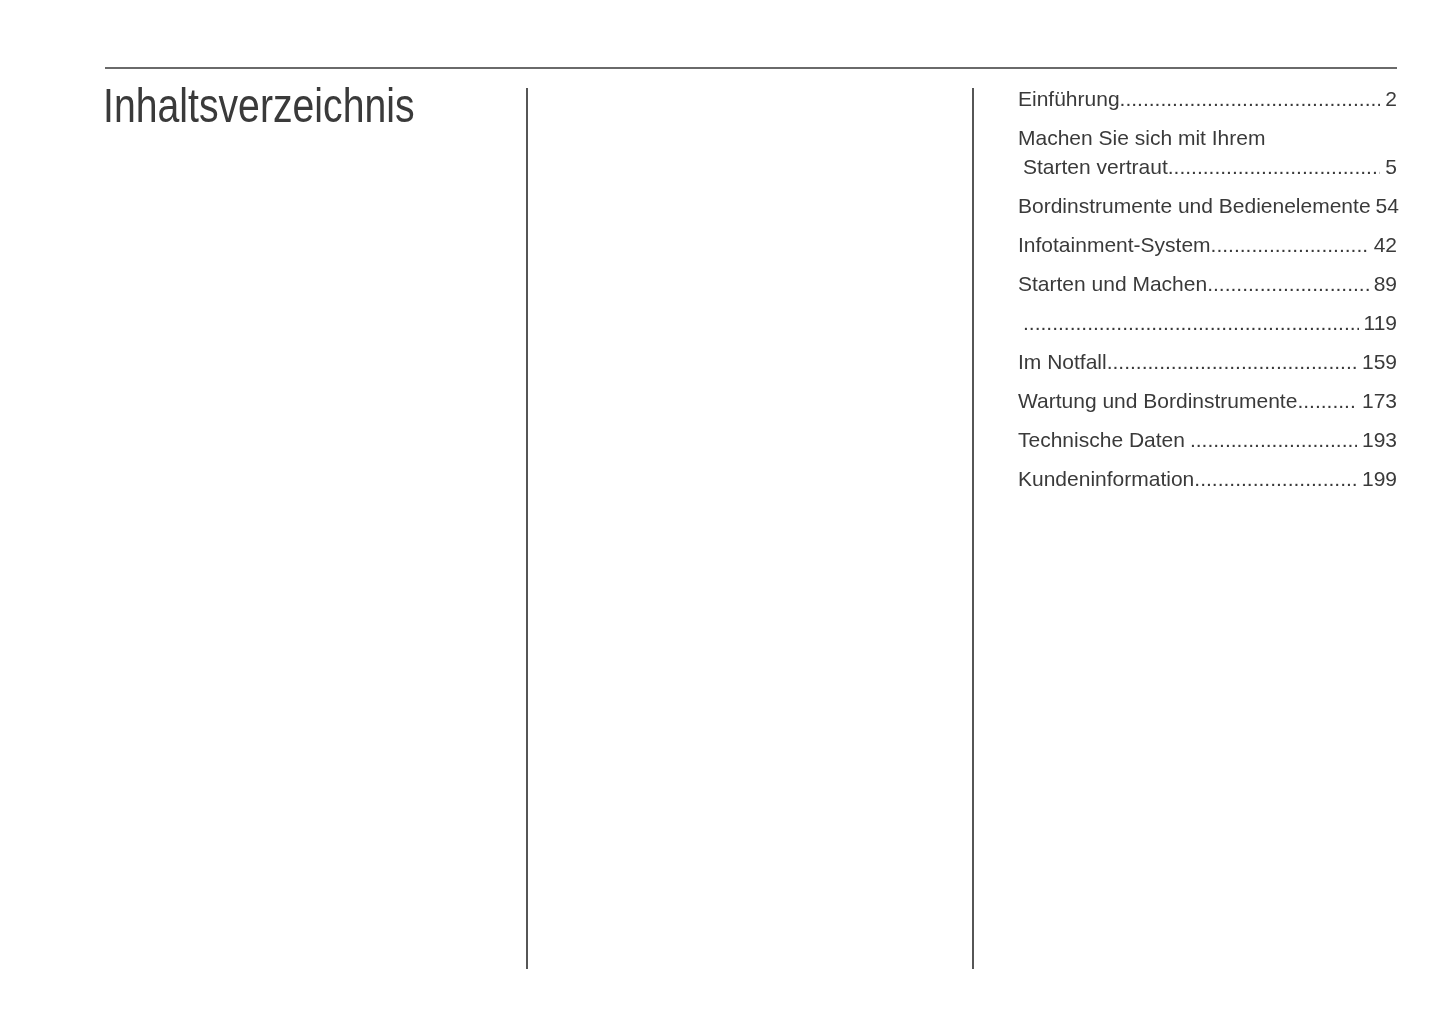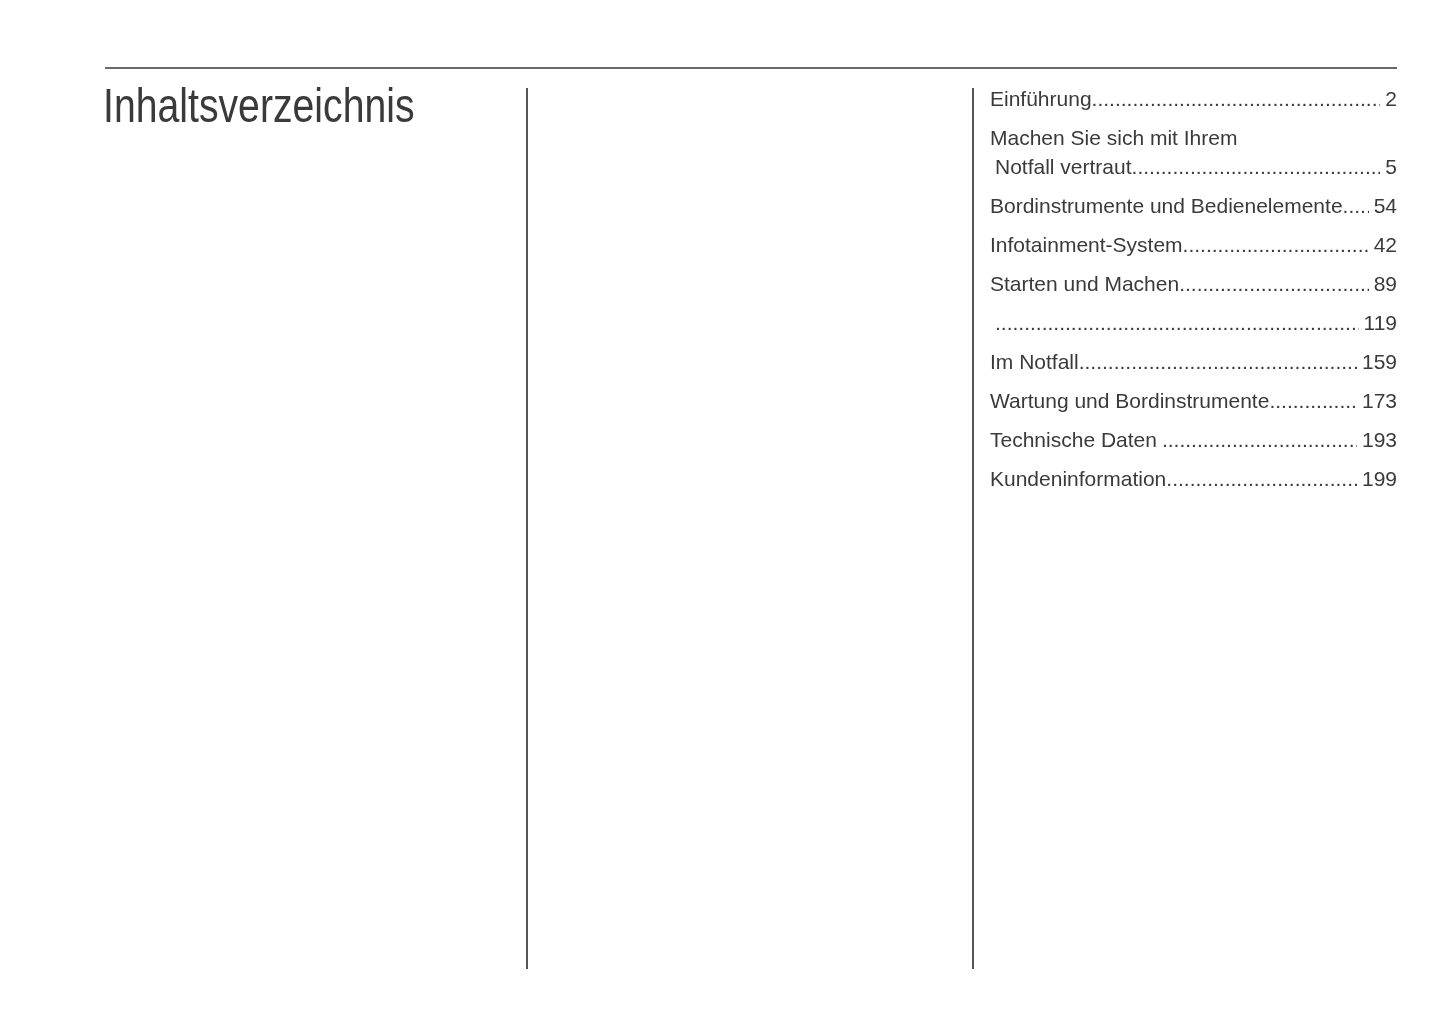--- a/index.html
+++ b/index.html
@@ -60,20 +60,21 @@
     font-size: 21px;
     line-height: 29px;
     color: var(--text);
   }
 
   .toc-entry { margin-bottom: 10px; }
 
   .toc-line {
     display: flex;
     align-items: flex-start;
+    margin-left: 28px;
   }
   .toc-line.cont { padding-left: 5px; }
 
   .toc-title {
     flex: 0 0 auto;
     white-space: nowrap;
   }
 
   .dots {
     flex: 1 1 auto;
@@ -107,21 +108,21 @@
           <span class="toc-title">Einführung</span>
           <span class="dots">................................................................................</span>
           <span class="pagenum">2</span>
         </div>
       </div>
       <div class="toc-entry">
         <div class="toc-line">
           <span class="toc-title">Machen Sie sich mit Ihrem</span>
         </div>
         <div class="toc-line cont">
-          <span class="toc-title">Notfall vertraut</span>
+          <span class="toc-title">Starten vertraut</span>
           <span class="dots">................................................................................</span>
           <span class="pagenum">5</span>
         </div>
       </div>
       <div class="toc-entry">
         <div class="toc-line">
           <span class="toc-title">Bordinstrumente und Bedienelemente</span>
           <span class="dots">................................................................................</span>
           <span class="pagenum">54</span>
         </div>

